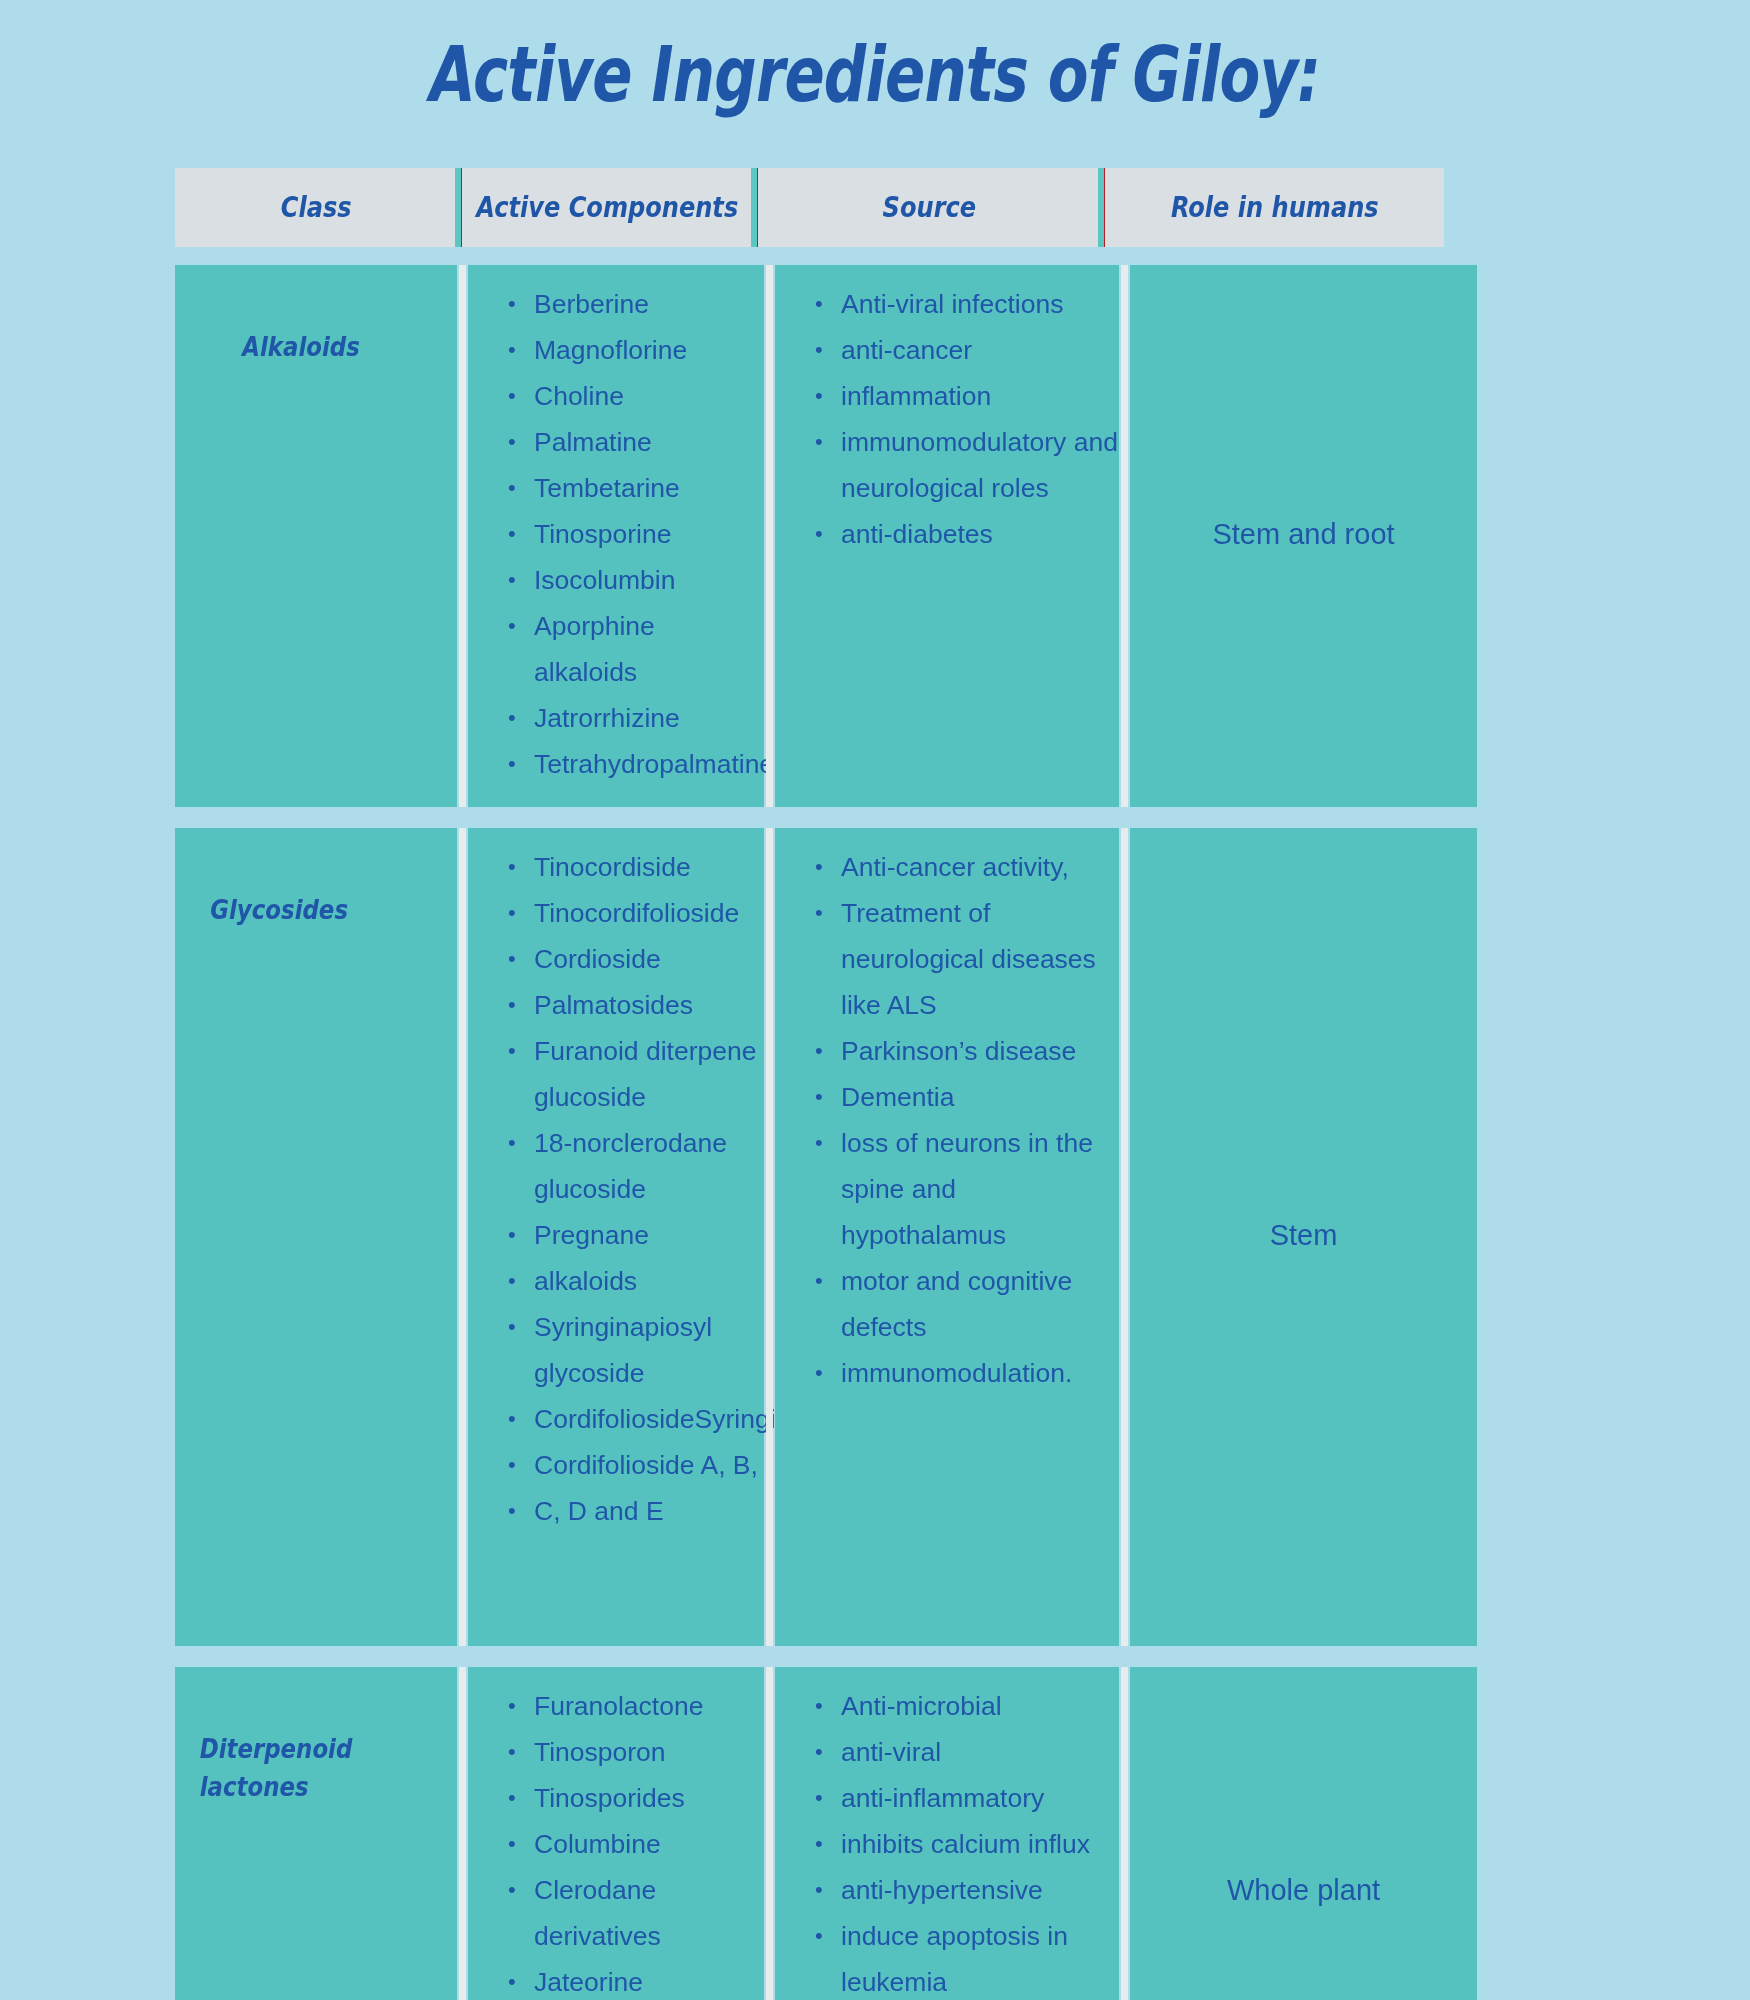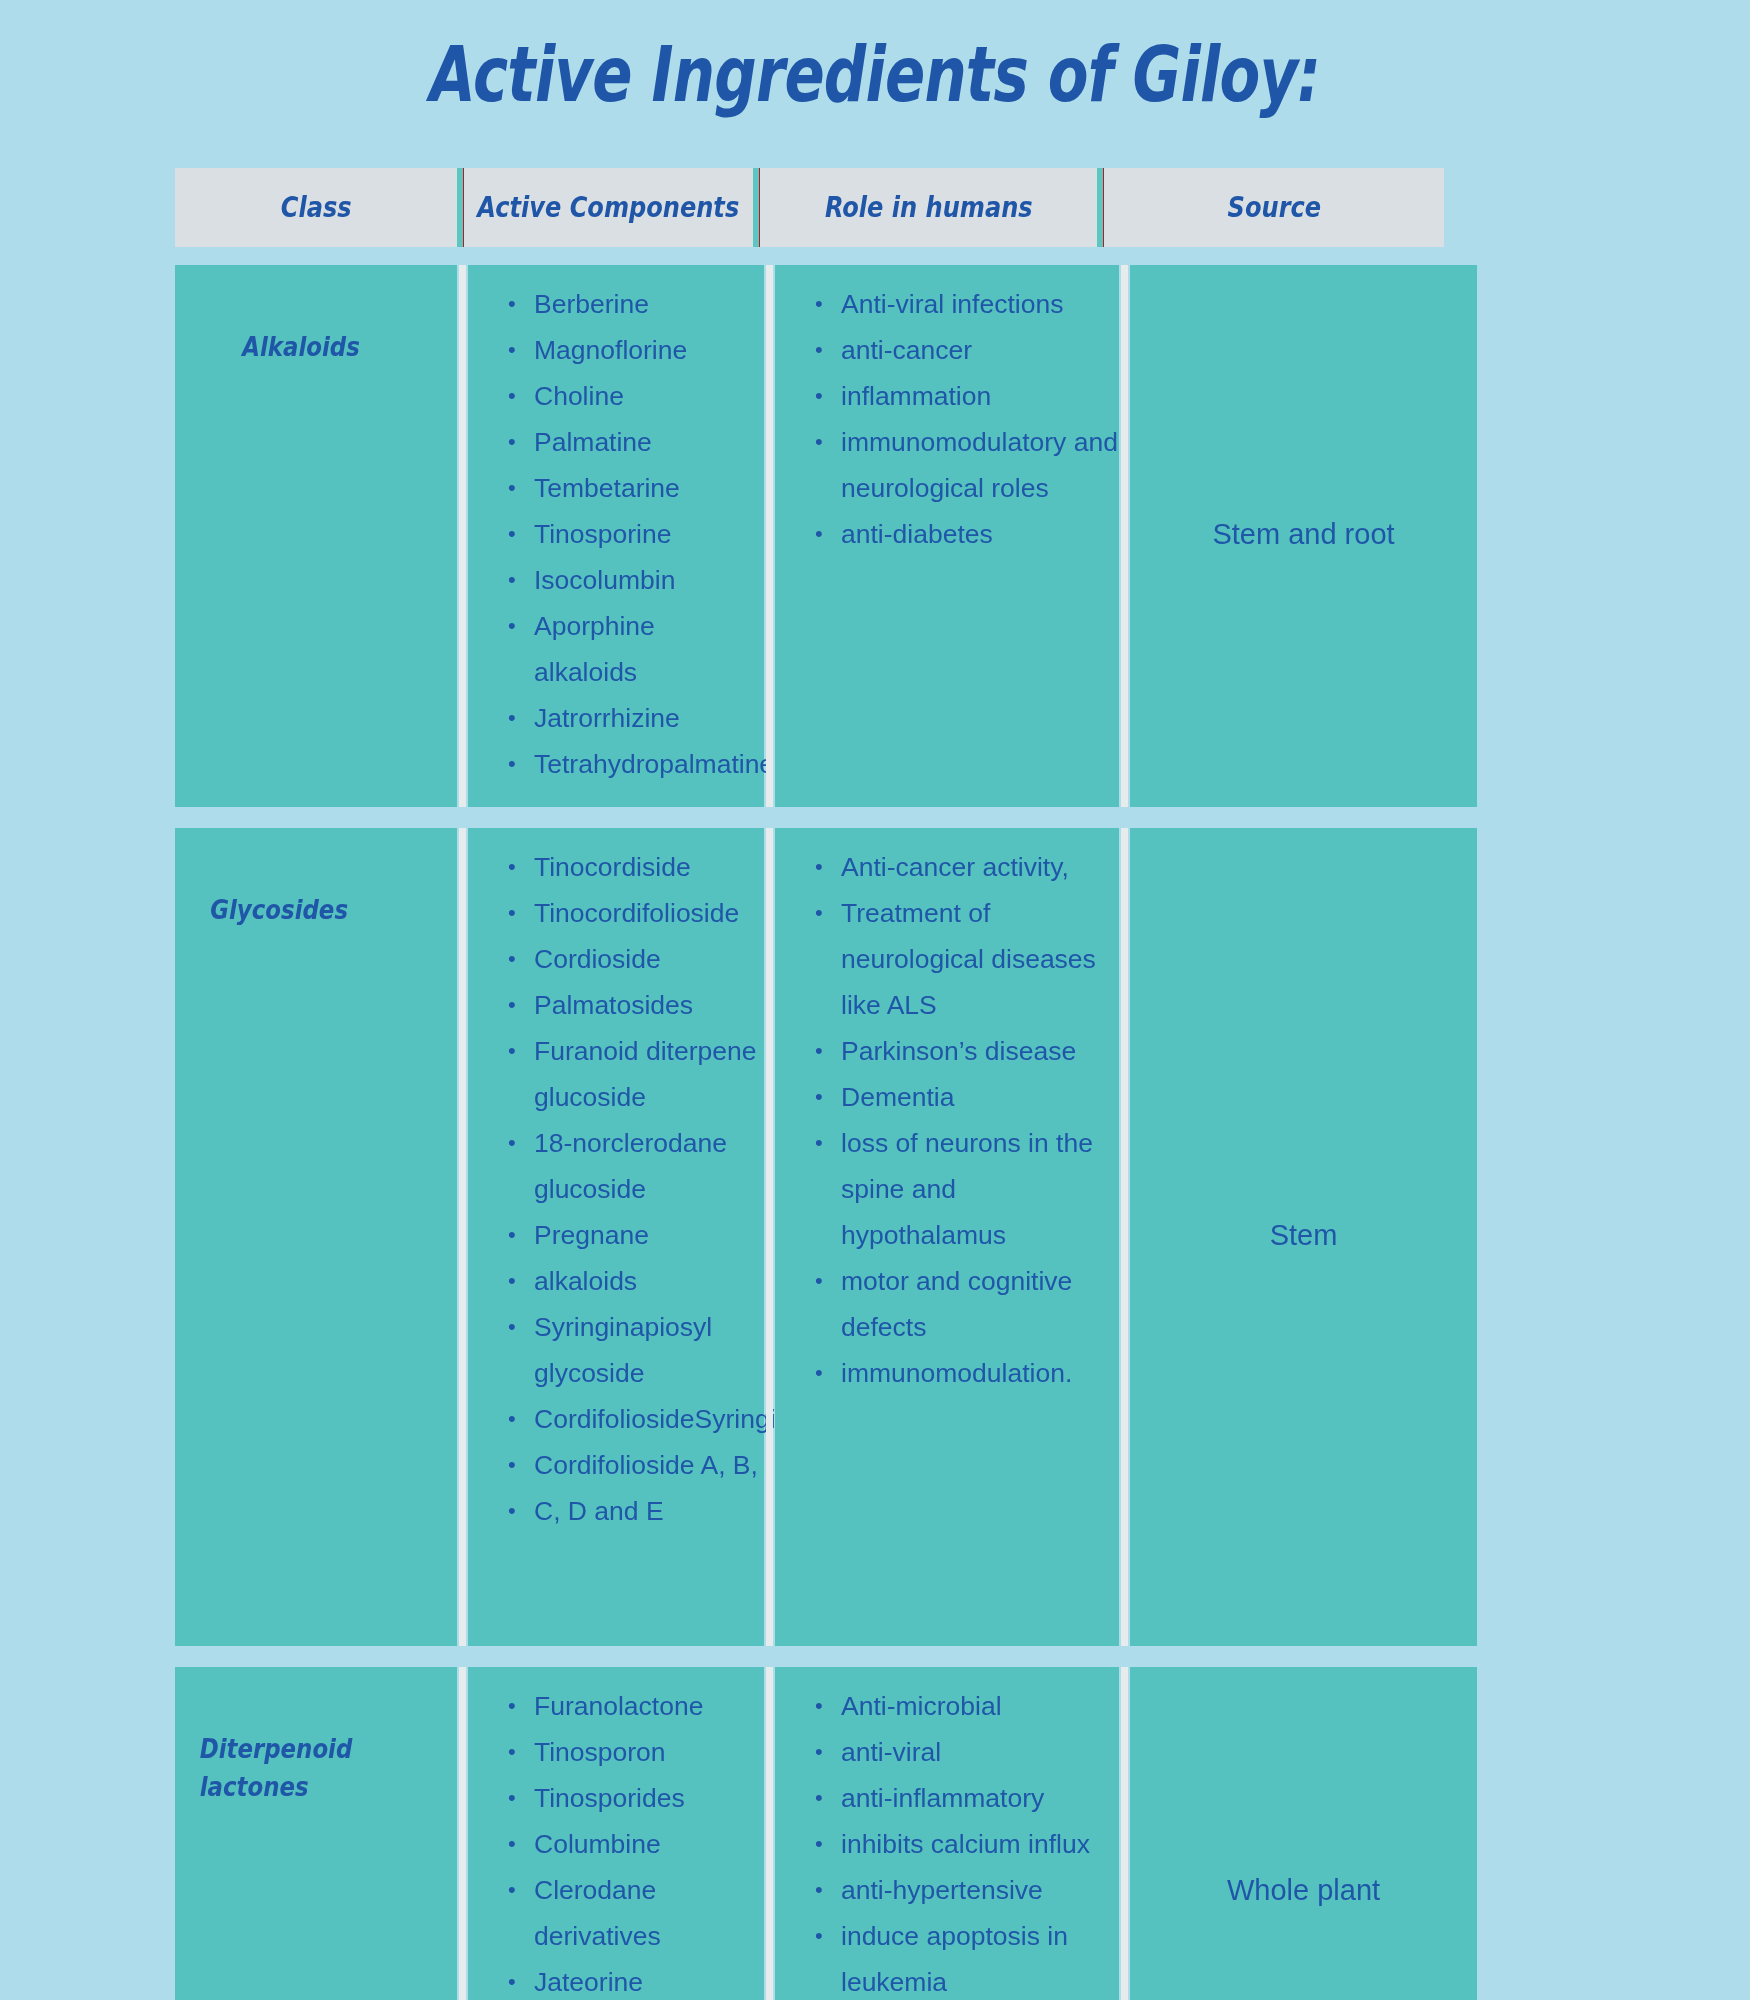--- a/index.html
+++ b/index.html
@@ -88,21 +88,21 @@
     position: absolute;
     left: -7px;
     top: 0;
     bottom: 0;
     width: 6px;
     background: #5BC6C2;
   }
   
   .header-row .cell + .cell {
     margin-left: 0;
-    border-left: 7px solid #b91c1c;
+    border-left: 5px solid #b91c1c;
   }
 
   .header-label {
     color: #1F56A8;
     font-family: "DejaVu Sans", sans-serif;
     font-size: 28px;
     font-weight: bold;
     font-style: italic;
     transform: scaleX(0.86);
     white-space: nowrap;
@@ -195,25 +195,25 @@
 
   <div class="table">
 
     <div class="row header-row">
       <div class="cell c-class">
         <span class="header-label">Class</span>
       </div>
       <div class="cell c-components">
         <span class="header-label">Active Components</span>
       </div>
+      <div class="cell c-source">
+        <span class="header-label">Source</span>
+      </div>
       <div class="cell c-role">
         <span class="header-label">Role in humans</span>
-      </div>
-      <div class="cell c-source">
-        <span class="header-label">Source</span>
       </div>
     </div>
 
     <div class="row body-row">
       <div class="cell c-class" style="height: 542px; padding-left: 32px;">
         <div class="class-label centered">Alkaloids</div>
       </div>
       <div class="cell c-components" style="height: 542px;">
         <ul class="items">
           <li>Berberine</li>

